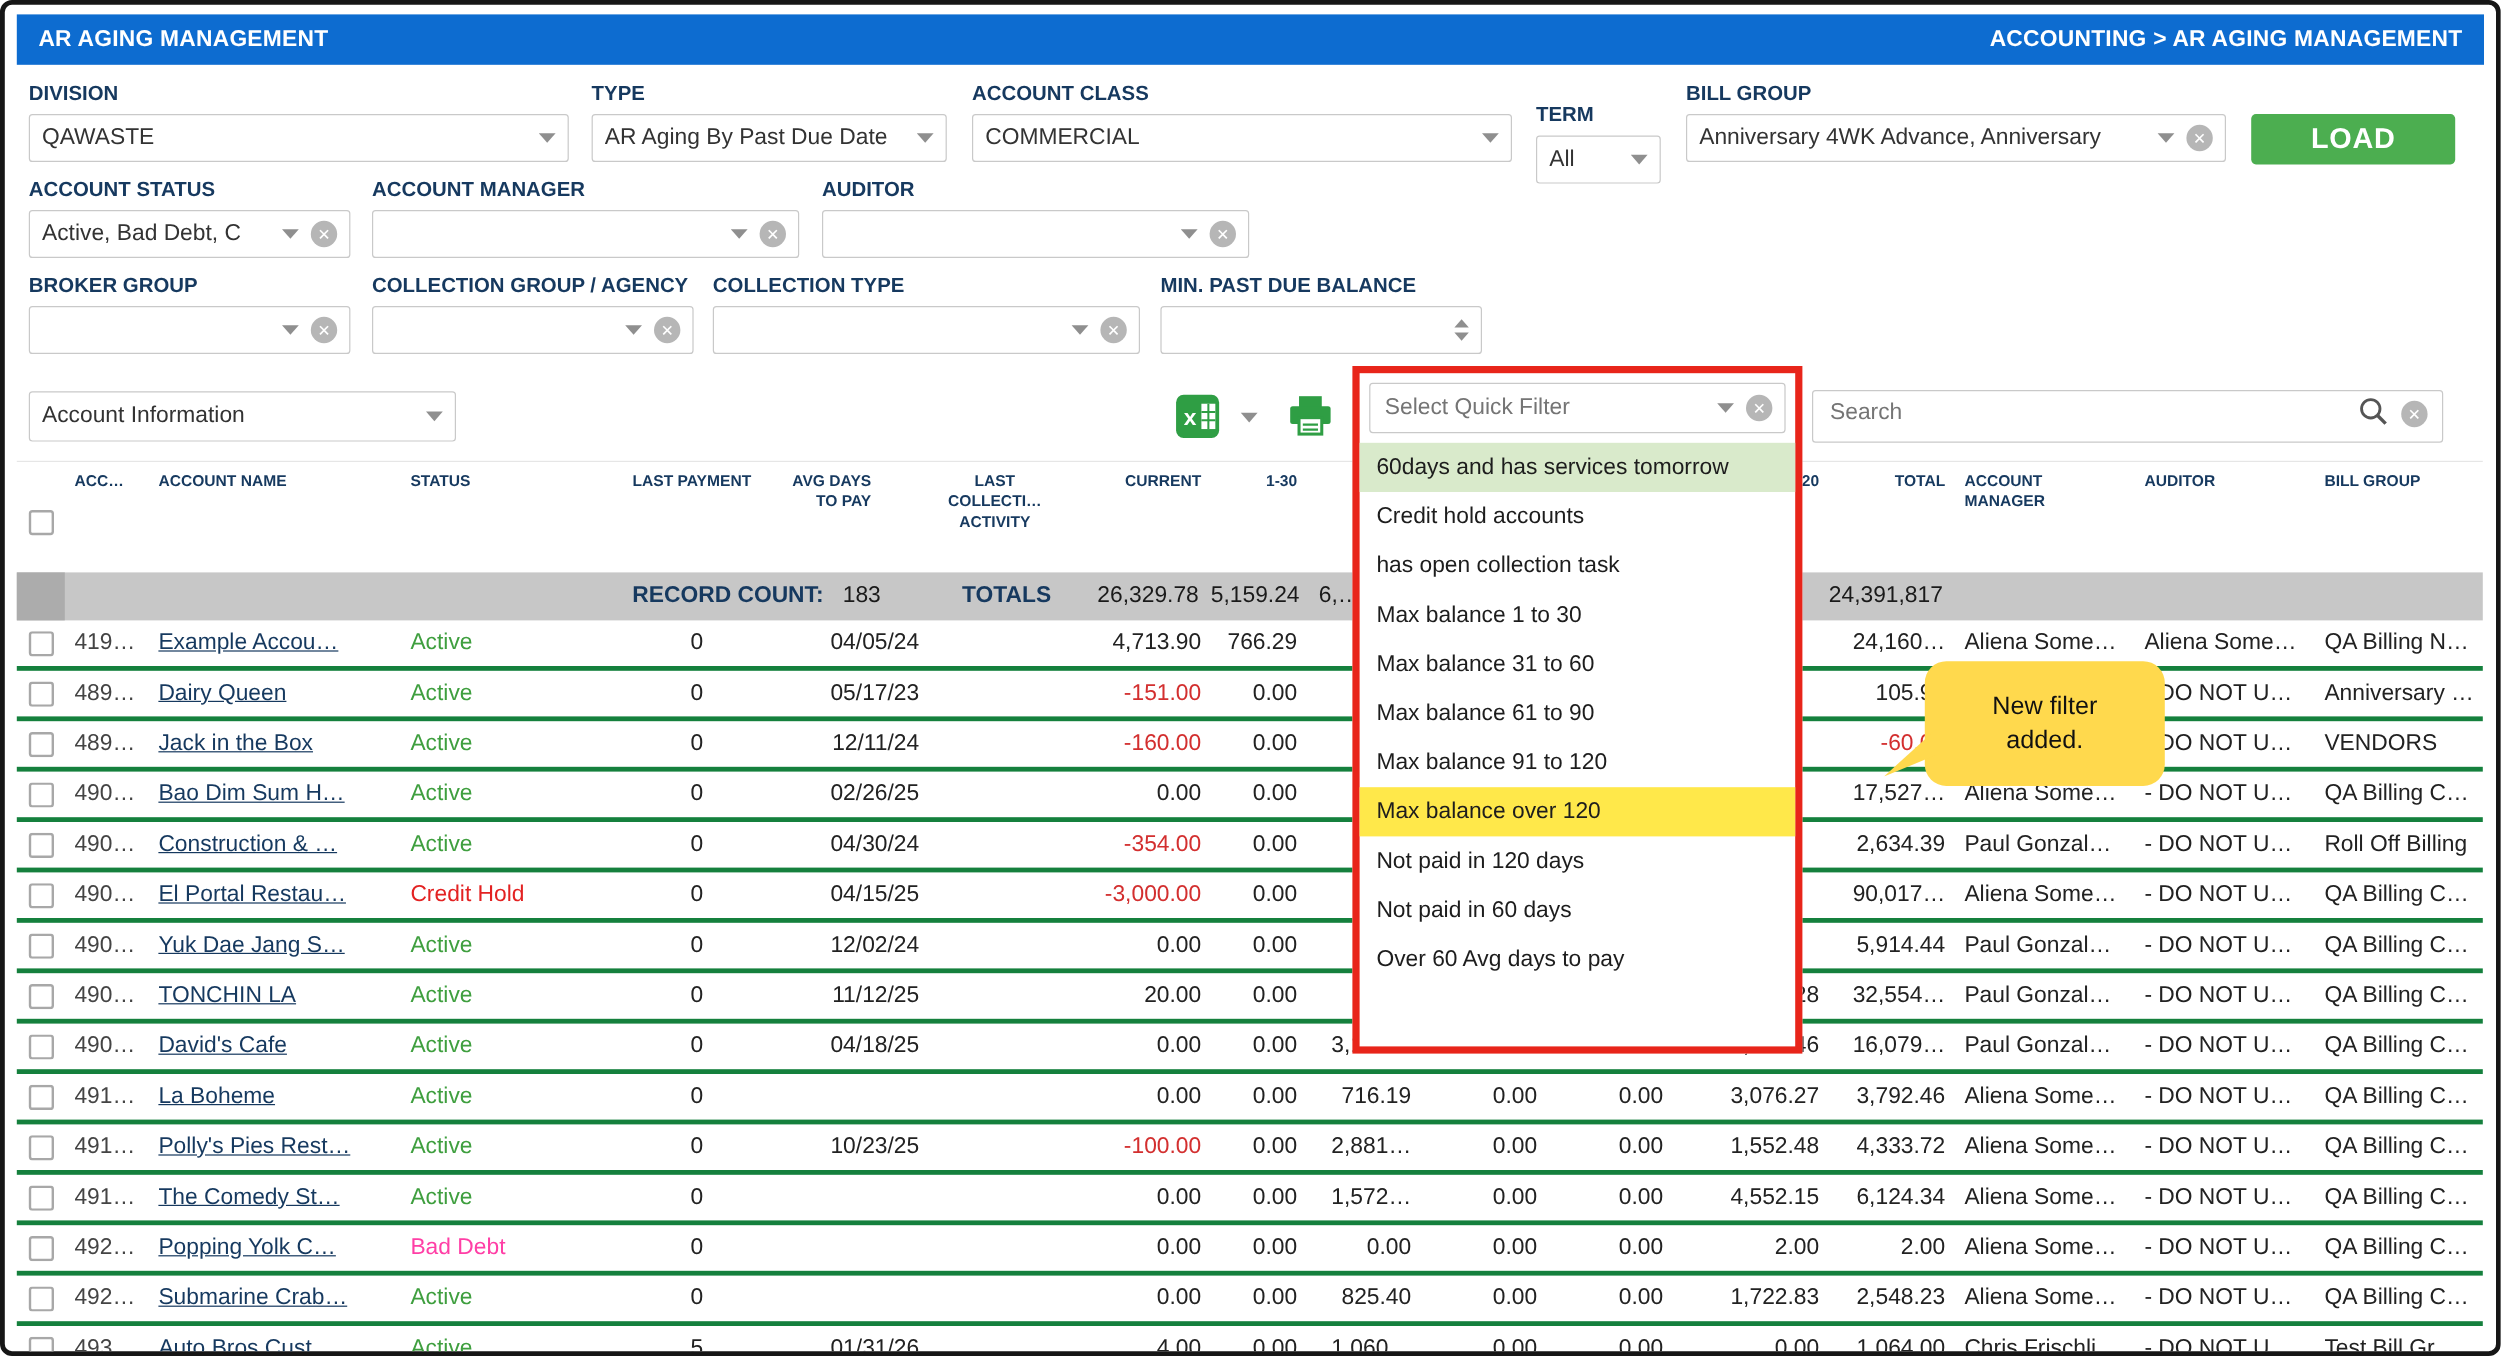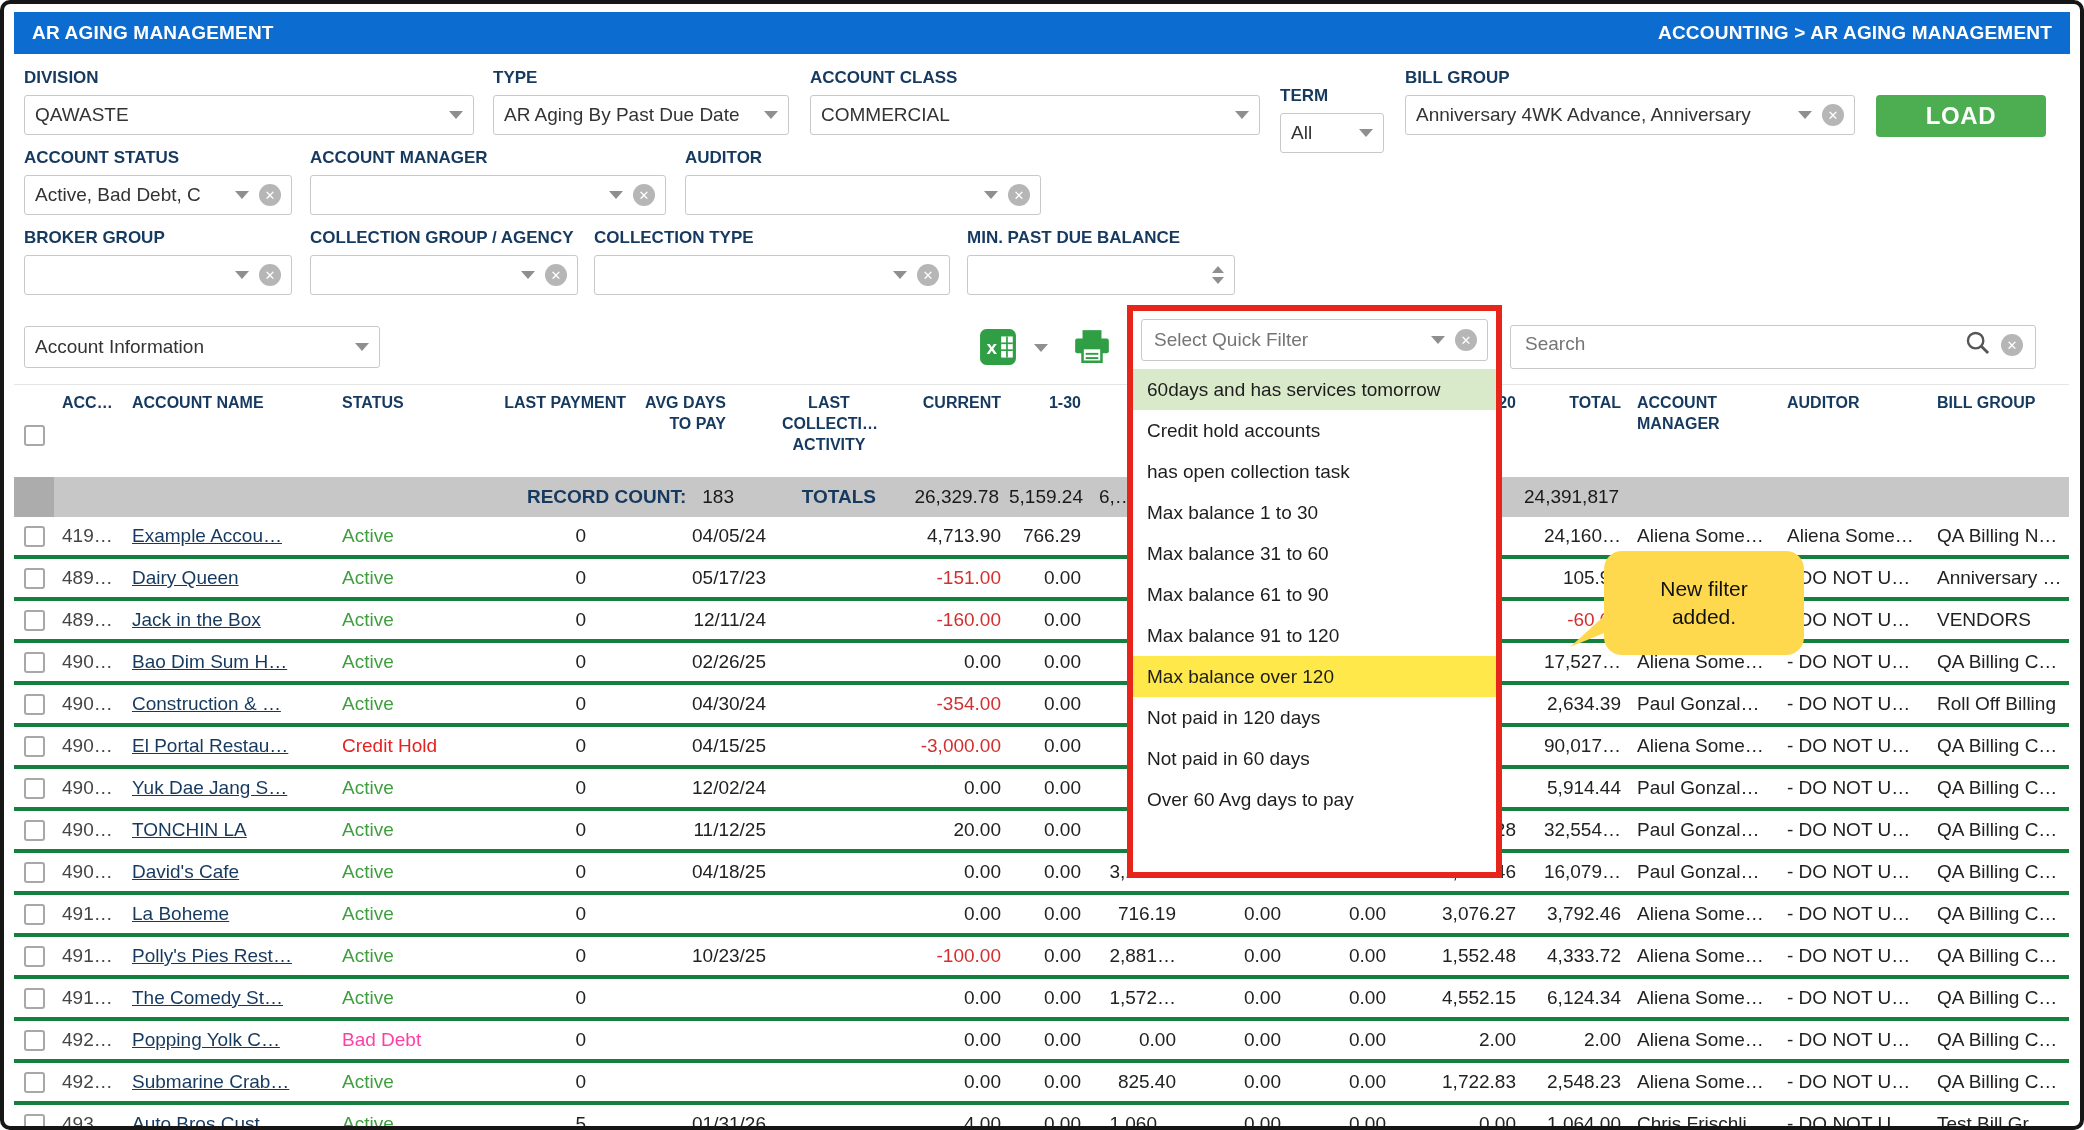--- a/index.html
+++ b/index.html
@@ -53,21 +53,21 @@
   .hl-yellow{background:var(--yellow);}
   
   .callout{position:absolute;left:1600px;top:547px;width:200px;height:104px;background:var(--callout-yellow);
            border-radius:18px;z-index:60;display:flex;align-items:center;justify-content:center;
            text-align:center;font-size:21px;color:#111;}
   .callout .txt{width:130px;line-height:1.35;}
   .callout svg{position:absolute;left:-34px;top:54px;}
   
   .table-area{position:absolute;left:10px;top:380px;width:2055px;border-top:1px solid #e6e6e6;}
   .thead{display:grid;grid-template-columns:var(--cols);height:92px;padding-top:8px;}
-  .th{font-size:16px;font-weight:bold;color:var(--navy);line-height:1.3;padding:0 8px;overflow:hidden;}
+  .th{font-size:13px;font-weight:bold;color:var(--navy);line-height:1.3;padding:0 8px;overflow:hidden;}
   .th.num{text-align:right;}
   .th.center{text-align:center;}
   .summary{display:grid;grid-template-columns:var(--cols);height:40px;background:var(--gray-band);
            align-items:center;font-size:19px;color:#1a1a1a;}
   .sum-first{grid-column:1;background:#acacac;height:100%;}
   .sum-rc{grid-column:5/7;text-align:right;padding-right:40px;white-space:nowrap;}
   .sum-rc b{color:#16395f;}
   .sum-rc .rc-val{margin-left:16px;}
   .sum-lbl{grid-column:7;text-align:right;font-weight:bold;color:#16395f;padding-right:8px;}
   .sum-c8{grid-column:8;text-align:right;padding-right:10px;}

